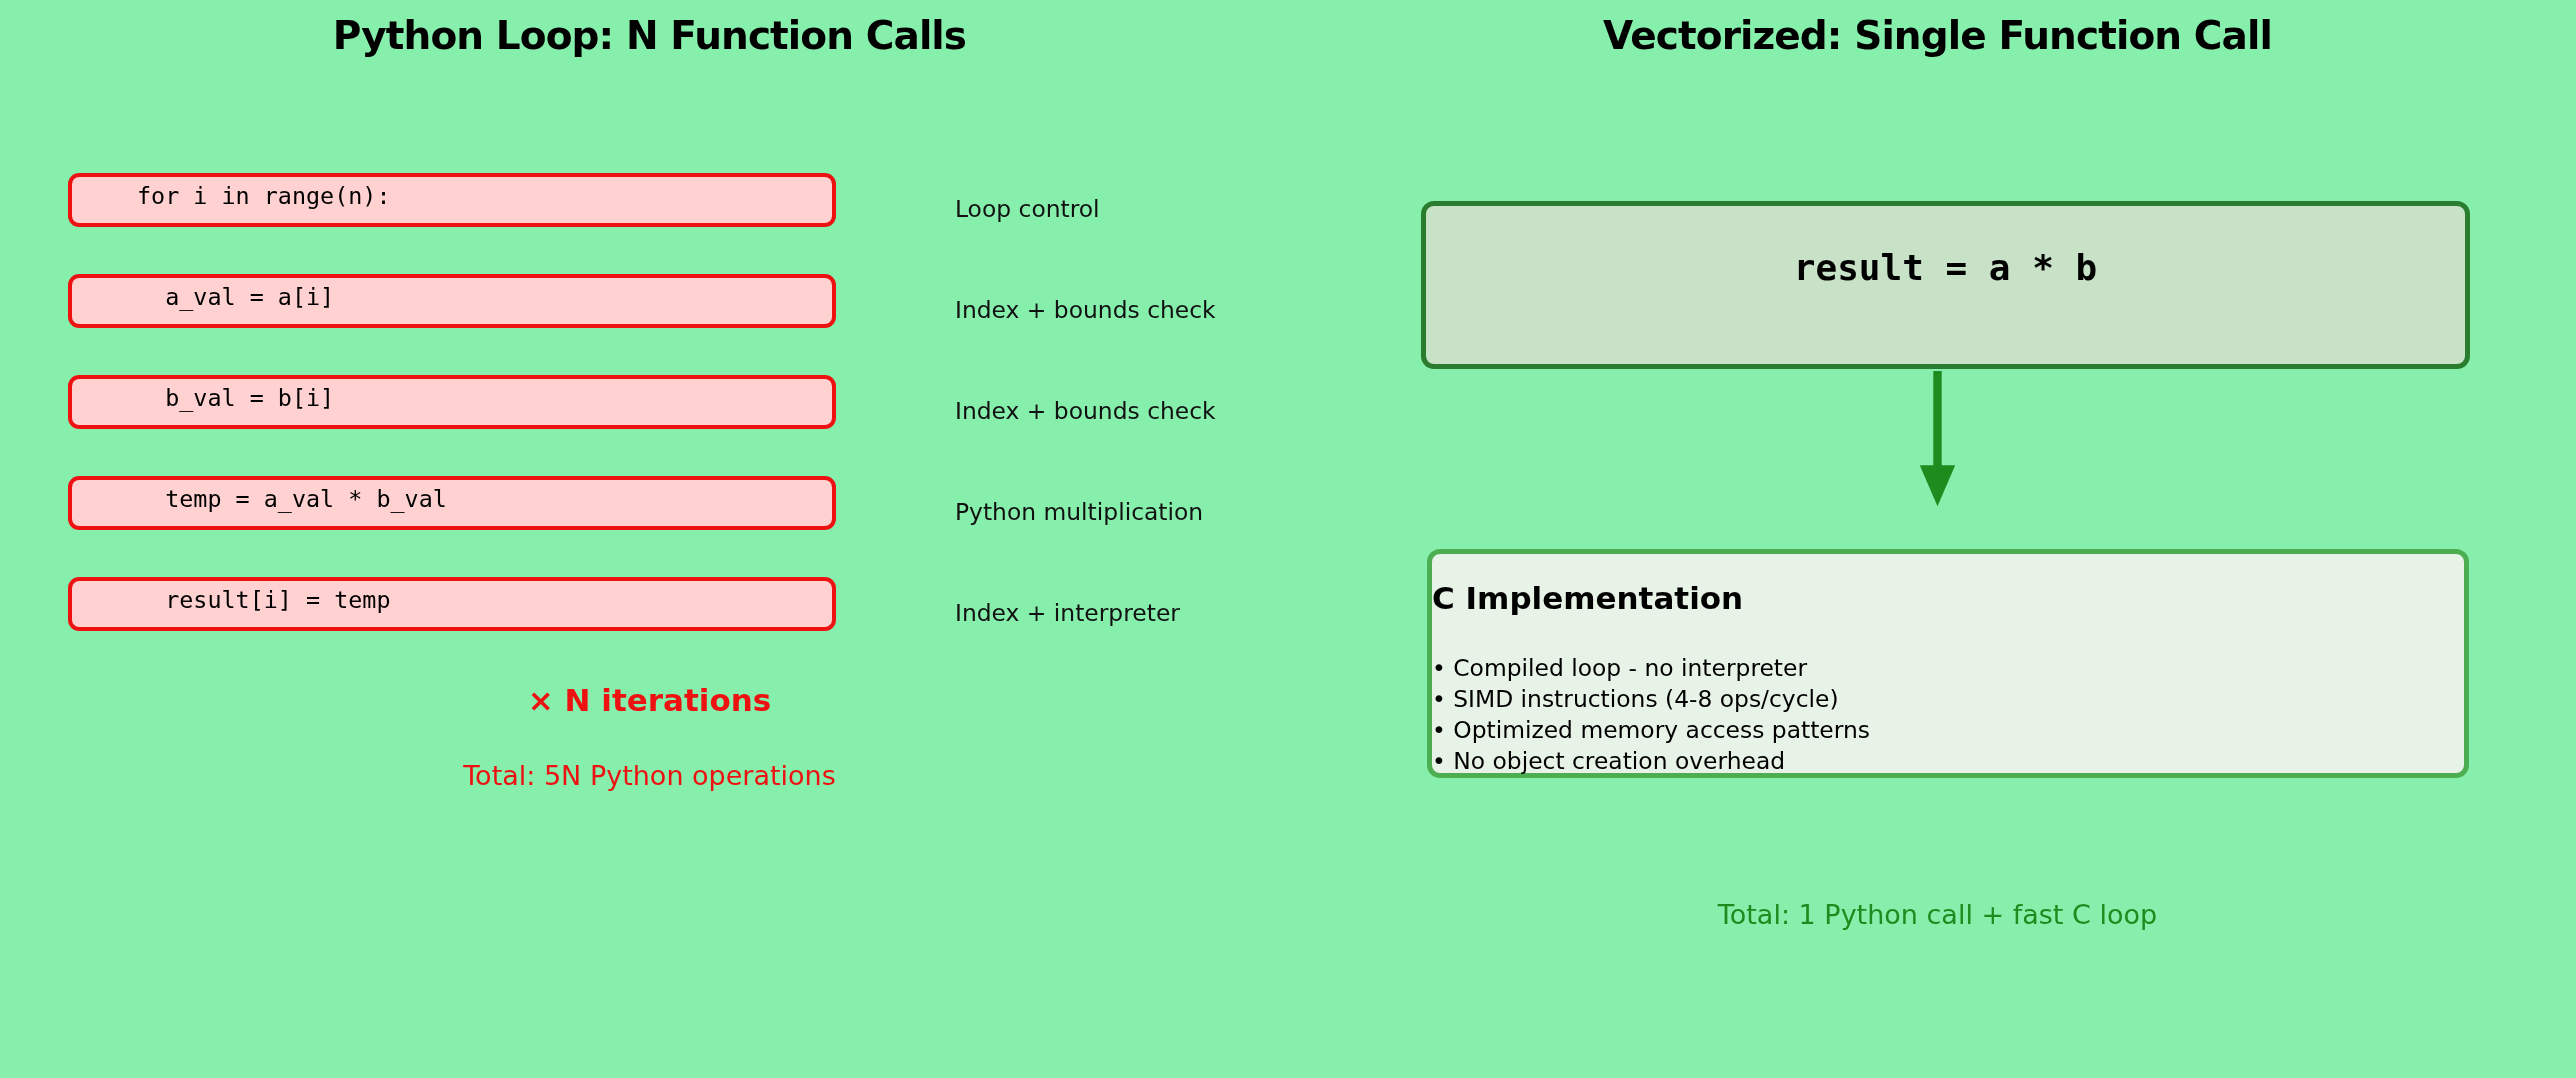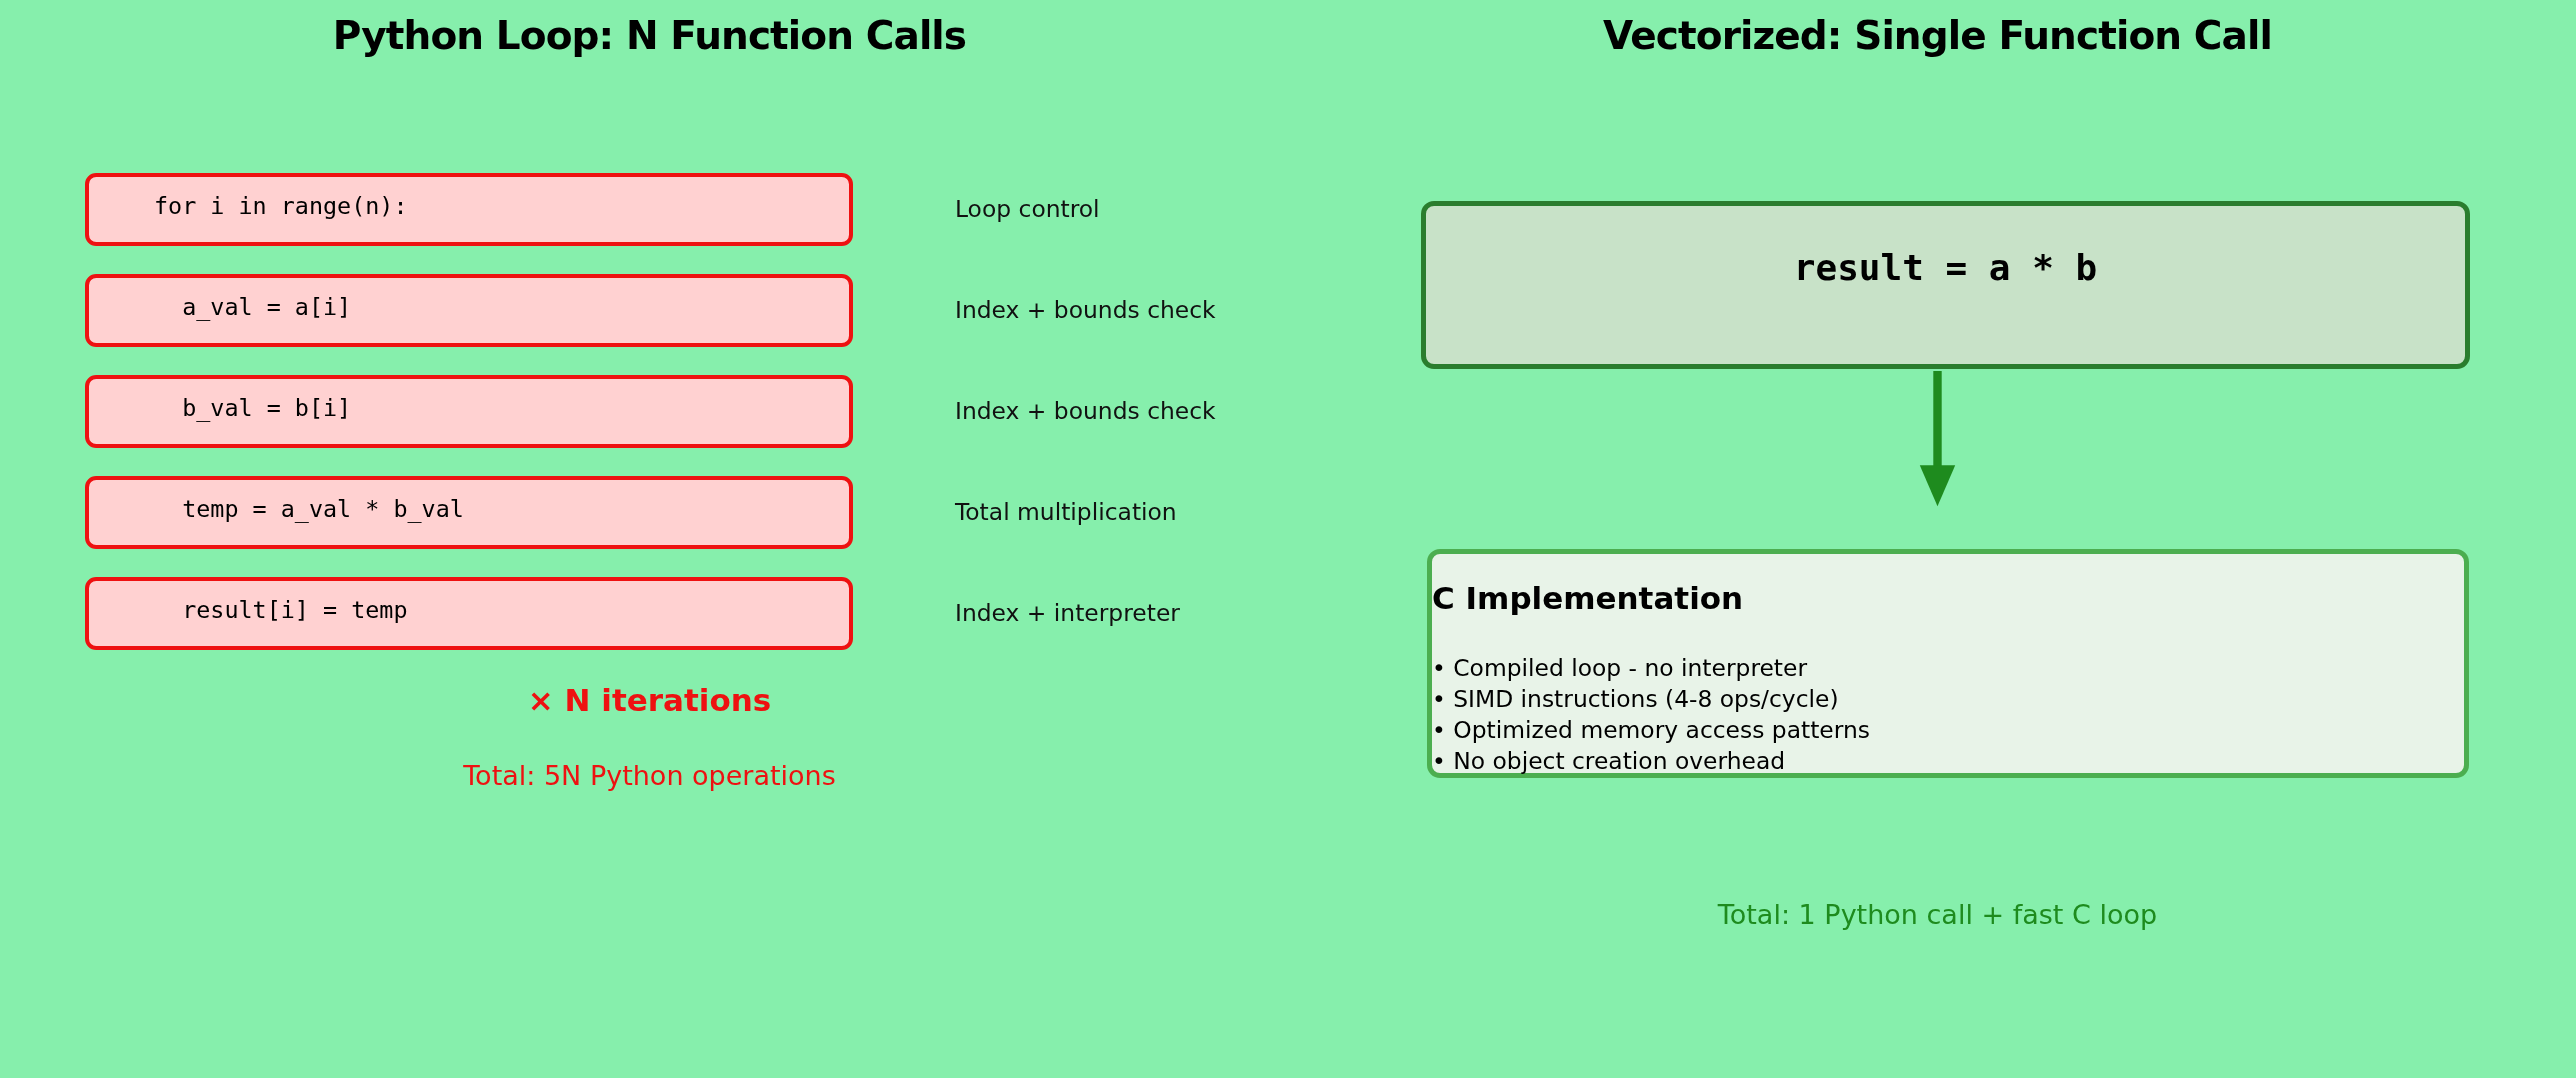--- a/index.html
+++ b/index.html
@@ -10,21 +10,21 @@
   }
   .panel-title {
     position:absolute; top:13px; text-align:center;
     font-size:39px; font-weight:bold; letter-spacing:-0.9px;
   }
   .panel-title.left  { left:0; width:1299px; }
   .panel-title.right { left:1299px; width:1277px; }
 
   
   .code-box {
-    position:absolute; left:85px; width:768px; height:73px;
+    position:absolute; left:68px; width:768px; height:54px;
     box-sizing:border-box; border:4.7px solid #ee1111; border-radius:11.2px;
     background:#ffd1d1; display:flex; align-items:center;
     padding:0 9.3px 7.5px 65px;
   }
   .code-box .code {
     font-family:"DejaVu Sans Mono", "Liberation Mono", monospace;
     font-size:23.4px; white-space:pre; color:#000;
   }
   .step-label {
     position:absolute; left:955px; font-size:23.4px;
@@ -82,21 +82,21 @@
   <div class="code-box" style="top:476px">
     <span class="code">  temp = a_val * b_val</span>
   </div>
   <div class="code-box" style="top:577px">
     <span class="code">  result[i] = temp</span>
   </div>
 
   <div class="step-label" style="top:194px">Loop control</div>
   <div class="step-label" style="top:295px">Index + bounds check</div>
   <div class="step-label" style="top:396px">Index + bounds check</div>
-  <div class="step-label" style="top:497px">Total multiplication</div>
+  <div class="step-label" style="top:497px">Python multiplication</div>
   <div class="step-label" style="top:598px">Index + interpreter</div>
 
   <div class="red-note-strong">× N iterations</div>
   <div class="red-note">Total: 5N Python operations</div>
 
   <div class="panel-title right">Vectorized: Single Function Call</div>
 
   <div class="vec-box">
     <span class="code">result = a * b</span>
   </div>

